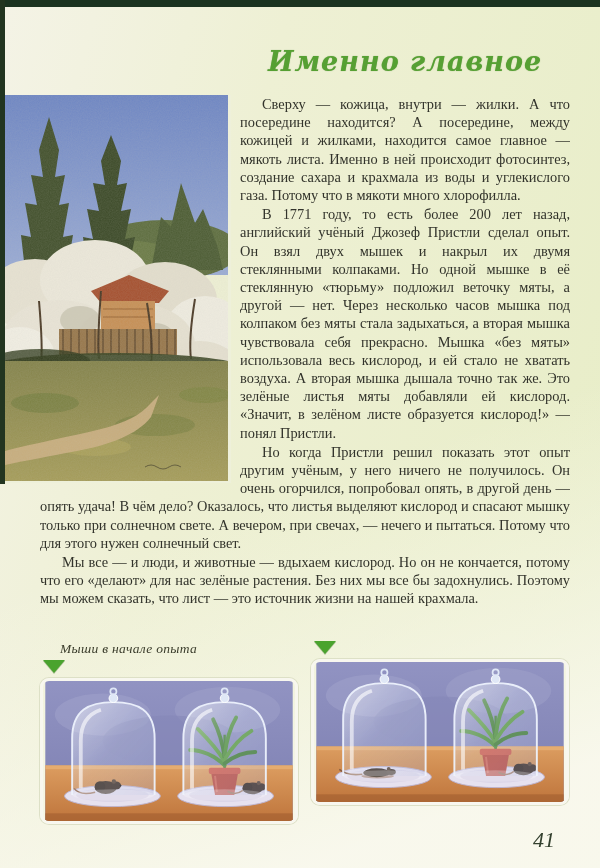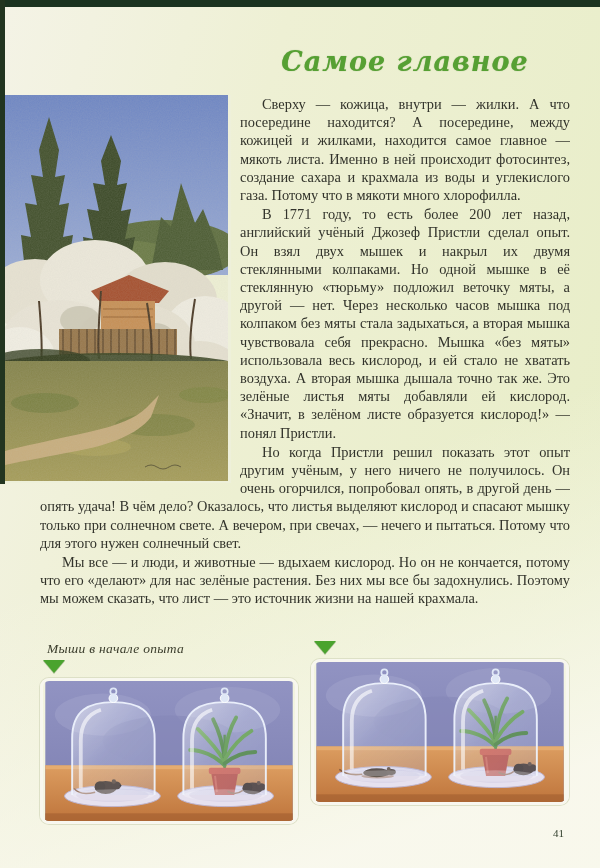--- a/index.html
+++ b/index.html
@@ -23,41 +23,41 @@
   .content p{margin:0; text-indent:22px; padding:0 0 1px 35px;}
   .painting{
     float:left; width:223px; height:386px; margin:0 9px 6px 0;
     border-right:3px solid #eef0da; border-bottom:2px solid #eef0da;
   }
   .painting svg{display:block;}
   .figures{position:absolute; left:40px; top:641px; width:530px; display:flex; gap:13px;}
   .figure{width:258px;}
   .fig-caption{
     font-style:italic; font-size:13.5px; color:#3b3d2c; letter-spacing:.3px;
-    margin:0 0 3px 7px; white-space:nowrap;font-family:Liberation Serif, serif;
+    margin:0 0 3px 20px; white-space:nowrap;font-family:Liberation Serif, serif;
   }
   .tri{width:0;height:0;border-left:11px solid transparent;border-right:11px solid transparent;
     border-top:13px solid #4aa32e; margin:0 0 5px 3px;
     filter:drop-shadow(0 1px 0 rgba(40,90,20,.35));}
   .fig-art{width:252px;height:140px;border:3px solid #f8f7ef;border-radius:9px;overflow:hidden;
     box-shadow:0 0 0 1px #dde0c6;}
   .fig-art svg{display:block;}
   .page-number{
-    position:absolute; top:827px; right:36px;
-    font-size:11px; color:#33402e;
+    position:absolute; top:827px; right:45px;
+    font-style:italic; font-size:22px; color:#33402e;
   }
 </style>
 </head>
 <body>
 
 <div class="page">
   <div class="edge-top"></div>
   <div class="edge-left"></div>
 
-  <h1 class="page-title">Самое главное</h1>
+  <h1 class="page-title">Именно главное</h1>
 
   <div class="content">
     <div class="painting">
       <svg width="223" height="386" viewBox="0 0 223 386">
         <defs>
           <linearGradient id="skyG" x1="0" y1="0" x2="0" y2="1">
             <stop offset="0" stop-color="#6d85c3"></stop>
               <stop offset="1" stop-color="#9aabd4"></stop>
           </linearGradient>
           <linearGradient id="grassG" x1="0" y1="0" x2="0" y2="1">

